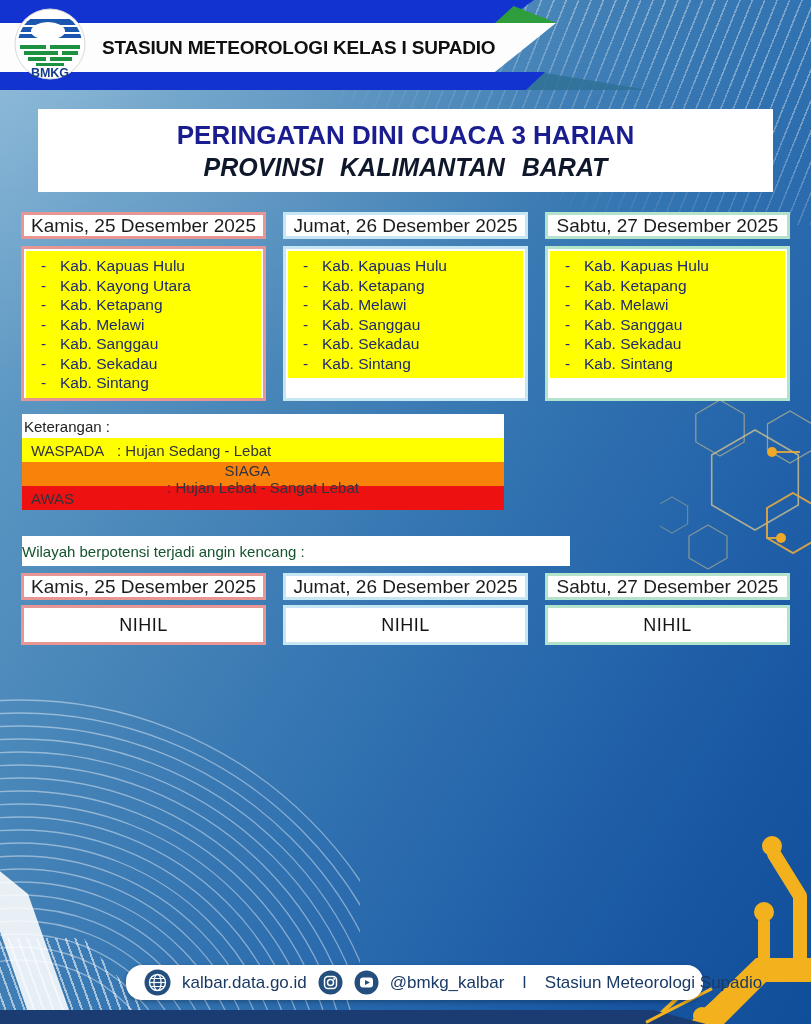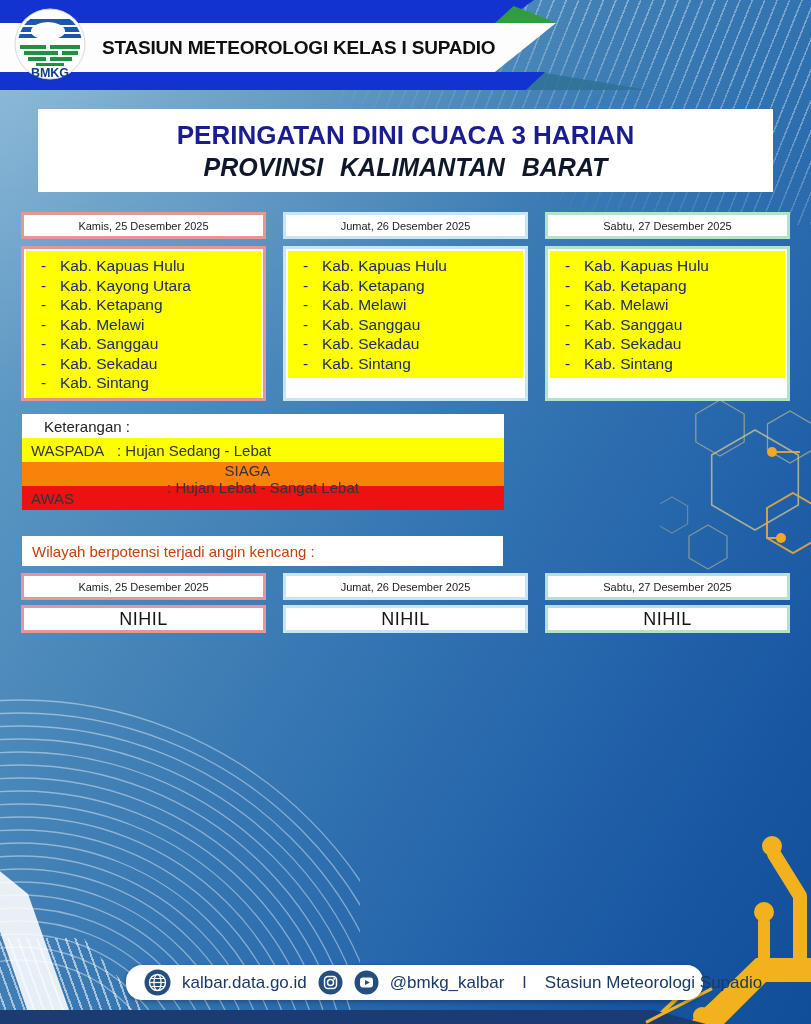--- a/index.html
+++ b/index.html
@@ -49,40 +49,40 @@
   
   .title-box{position:absolute;z-index:3;left:38px;top:109px;width:735px;height:83px;background:#ffffff;
     display:flex;flex-direction:column;align-items:center;justify-content:center;gap:2px;}
   .title-l1{font-weight:bold;font-size:26px;color:#1a1d8f;white-space:nowrap;}
   .title-l2{font-weight:bold;font-size:25px;color:#0f172a;word-spacing:10px;white-space:nowrap;font-style:italic;}
 
   
   .cols{position:absolute;z-index:3;left:21px;top:212px;width:769px;display:flex;gap:17px;}
   .col{flex:1;display:flex;flex-direction:column;}
   .date-box{height:27px;background:#ffffff;border:3px solid #ccc;display:flex;align-items:center;justify-content:center;
-    font-size:11px;color:#1c1c1c;white-space:nowrap;}
+    font-size:19px;color:#1c1c1c;white-space:nowrap;}
   .area-box{margin-top:7px;height:155px;background:#ffffff;border:3px solid #ccc;overflow:hidden;}
   .area-yellow{margin:2px;padding:5px 4px 5px 15px;background:#ffff00;}
   .area-item{display:flex;gap:11px;font-size:15.5px;line-height:19.5px;color:#1d2a70;}
   .area-item .dash{width:8px;flex:none;}
 
   
   .legend{position:absolute;z-index:3;left:22px;top:414px;width:482px;}
-  .legend-title{height:24px;background:#ffffff;display:flex;align-items:center;padding-left:22px;
+  .legend-title{height:24px;background:#ffffff;display:flex;align-items:center;padding-left:2px;
     font-size:15px;color:#222;}
   .legend-row{height:24px;display:flex;align-items:center;font-size:15px;color:#33333d;}
   .legend-row .lab{width:95px;padding-left:9px;flex:none;}
   .legend-row .desc{flex:1;}
 
   
-  .wind-title{position:absolute;z-index:3;left:22px;top:536px;width:481px;height:30px;background:#ffffff;
-    display:flex;align-items:center;padding-left:10px;font-size:15px;color:#c2410c;}
+  .wind-title{position:absolute;z-index:3;left:22px;top:536px;width:548px;height:30px;background:#ffffff;
+    display:flex;align-items:center;font-size:15px;color:#14532d;}
   .wind-cols{position:absolute;z-index:3;left:21px;top:573px;width:769px;display:flex;gap:17px;}
   .wind-col{flex:1;display:flex;flex-direction:column;gap:5px;}
-  .nihil-box{height:28px;background:#ffffff;border:3px solid #ccc;display:flex;align-items:center;justify-content:center;
+  .nihil-box{height:40px;background:#ffffff;border:3px solid #ccc;display:flex;align-items:center;justify-content:center;
     font-size:18px;letter-spacing:.5px;color:#141414;}
 
   
   .update-line{position:absolute;z-index:3;right:41px;top:929px;font-size:15px;color:#f2f7fc;white-space:nowrap;}
   .footer-pill{position:absolute;z-index:4;left:126px;top:965px;width:577px;height:35px;background:#ffffff;
     border-radius:16px;display:flex;align-items:center;padding:0 18px;gap:11px;
     box-shadow:0 2px 5px rgba(0,0,0,.28);}
   .footer-pill .txt{font-size:17px;color:#1a3a66;white-space:nowrap;}
   .footer-pill .sep{font-size:16px;color:#1a3a66;margin:0 7px;}
   .icon-circle{flex:none;}

